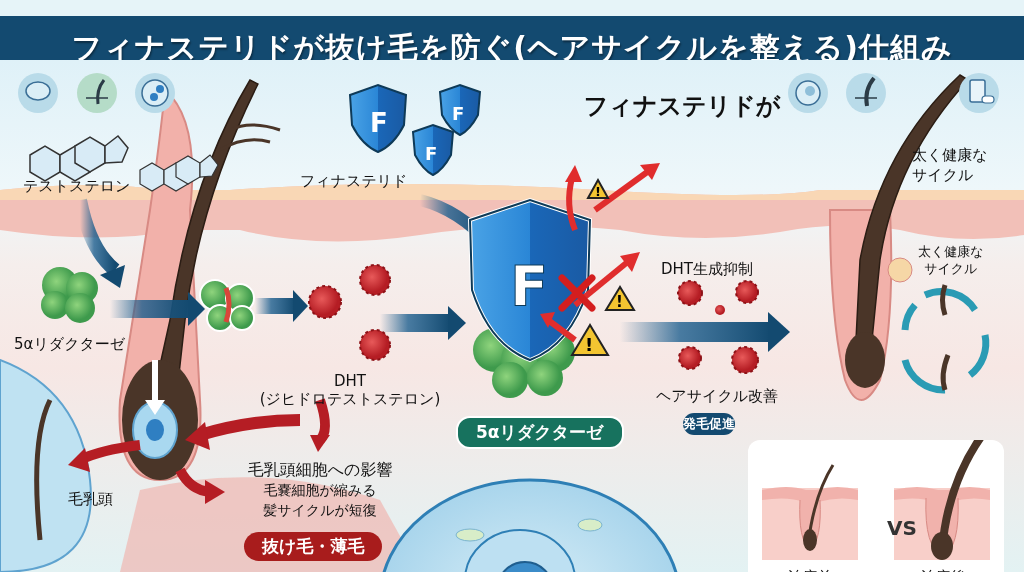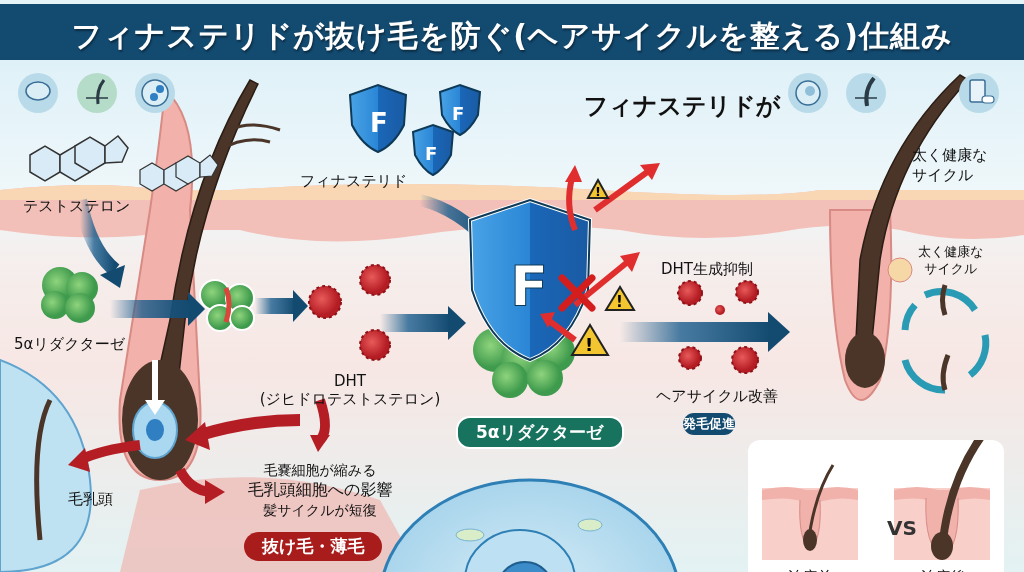--- a/index.html
+++ b/index.html
@@ -1,18 +1,18 @@
 <!DOCTYPE html>
 <html><head>
 <meta charset="utf-8">
 <style>
   * { box-sizing: border-box; margin: 0; padding: 0; }
   html, body { width: 1024px; height: 572px; overflow: hidden; }
   body { font-family: "DejaVu Sans", "Liberation Sans", sans-serif; background: #e6f4f8; position: relative; }
-  .header { position: absolute; left: 0; top: 4px; width: 1024px; height: 68px; background: #134a70; border-bottom: 3px solid #0e3a58; display: flex; align-items: center; justify-content: center; }
+  .header { position: absolute; left: 0; top: 16px; width: 1024px; height: 68px; background: #134a70; border-bottom: 3px solid #0e3a58; display: flex; align-items: center; justify-content: center; }
   .header h1 { color: #fff; font-size: 30px; font-weight: bold; letter-spacing: 1px; text-shadow: 1px 2px 2px rgba(0,0,0,0.4); }
   .canvas { position: absolute; left: 0; top: 60px; width: 1024px; height: 512px; overflow: hidden;
     background: linear-gradient(180deg, #dff1f8 0%, #eef7fa 25%, #f5eeec 40%, #f7e7e4 60%, #e3f2f3 100%); }
   svg.art { position: absolute; left: 0; top: 0; }
   .lbl { position: absolute; color: #111; white-space: nowrap; }
   .lbl-md { font-size: 15px; }
   .lbl-lg { font-size: 24px; font-weight: bold; text-align: center; line-height: 32px; }
   .lbl-lg .red { color: #c0141e; }
   .pill { position: absolute; color: #fff; border-radius: 14px; padding: 2px 14px; font-size: 15px; font-weight: bold; }
   .pill-green { background: #17725e; border: 2px solid #fff; font-size: 17px; padding: 3px 18px; }
@@ -233,30 +233,30 @@
       <path d="M855,38 L877,38" stroke="#2b3b46" stroke-width="1.5"></path>
       <path d="M867,46 Q864,30 874,18" stroke="#2b3b46" stroke-width="4" fill="none"></path>
     </g>
     <g>
       <circle cx="979" cy="33" r="20" fill="#b9dbe9"></circle>
       <rect x="970" y="20" width="15" height="22" rx="2" fill="#e8f3f9" stroke="#3a6e96" stroke-width="1.5"></rect>
       <rect x="982" y="36" width="12" height="7" rx="3.5" fill="#fff" stroke="#3a6e96" stroke-width="1.2"></rect>
     </g>
   </svg>
 
-  <div class="lbl lbl-md" style="left:23px;top:117px;margin-top:20px;">テストステロン</div>
+  <div class="lbl lbl-md" style="left:23px;top:117px;">テストステロン</div>
   <div class="lbl lbl-md" style="left:14px;top:275px;">5αリダクターゼ</div>
   <div class="lbl lbl-md center" style="left:250px;top:312px;width:200px;line-height:18px;">
     <div>DHT</div>
     <div>(ジヒドロテストステロン)</div>
   </div>
   <div class="lbl lbl-md" style="left:68px;top:430px;">毛乳頭</div>
   <div class="lbl center" style="left:225px;top:400px;width:190px;line-height:20px;">
+    <div style="font-size:16px;">毛乳頭細胞への影響</div>
     <div style="font-size:14px;">毛嚢細胞が縮みる</div>
-    <div style="font-size:16px;">毛乳頭細胞への影響</div>
     <div style="font-size:14px;">髪サイクルが短復</div>
   </div>
   <div class="pill pill-red" style="left:244px;top:472px;">抜け毛・薄毛</div>
 
   <div class="lbl lbl-md" style="left:300px;top:112px;">フィナステリド</div>
   <div class="lbl lbl-lg" style="left:497px;top:30px;width:370px;text-align:center;">
     <div>フィナステリドが</div>
   </div>
   <div class="pill pill-green" style="left:456px;top:356px;">5αリダクターゼ</div>
 

